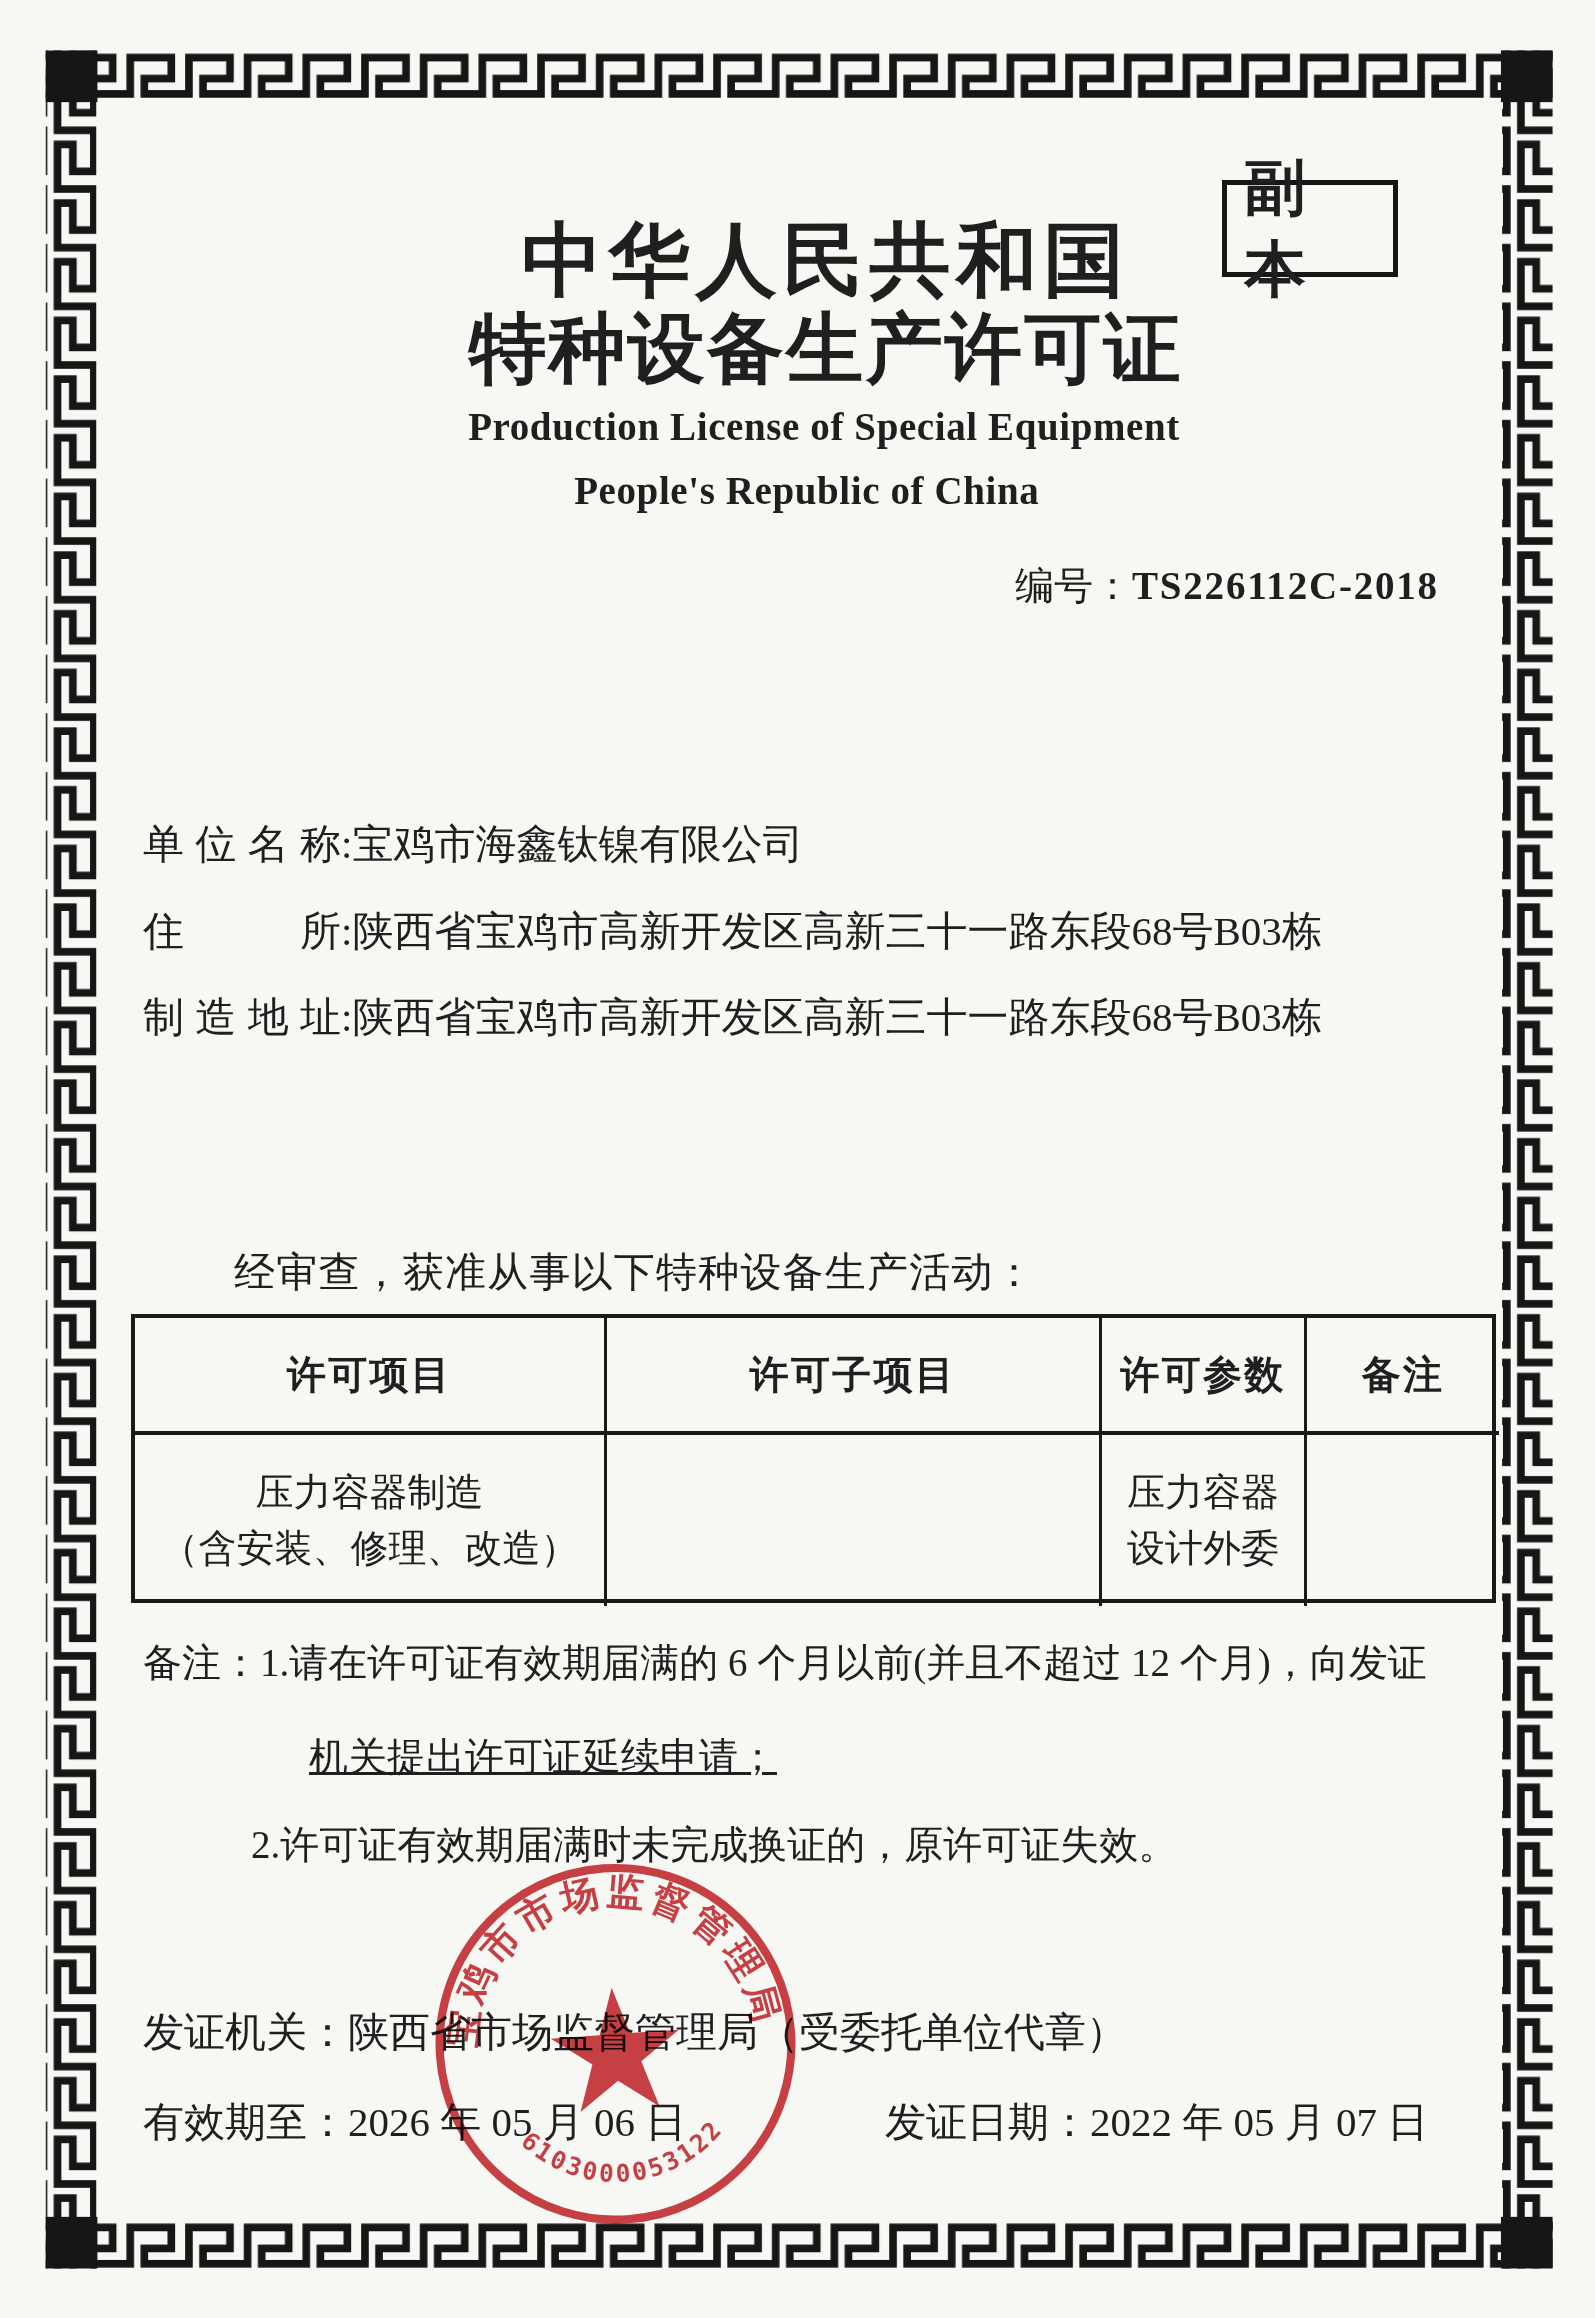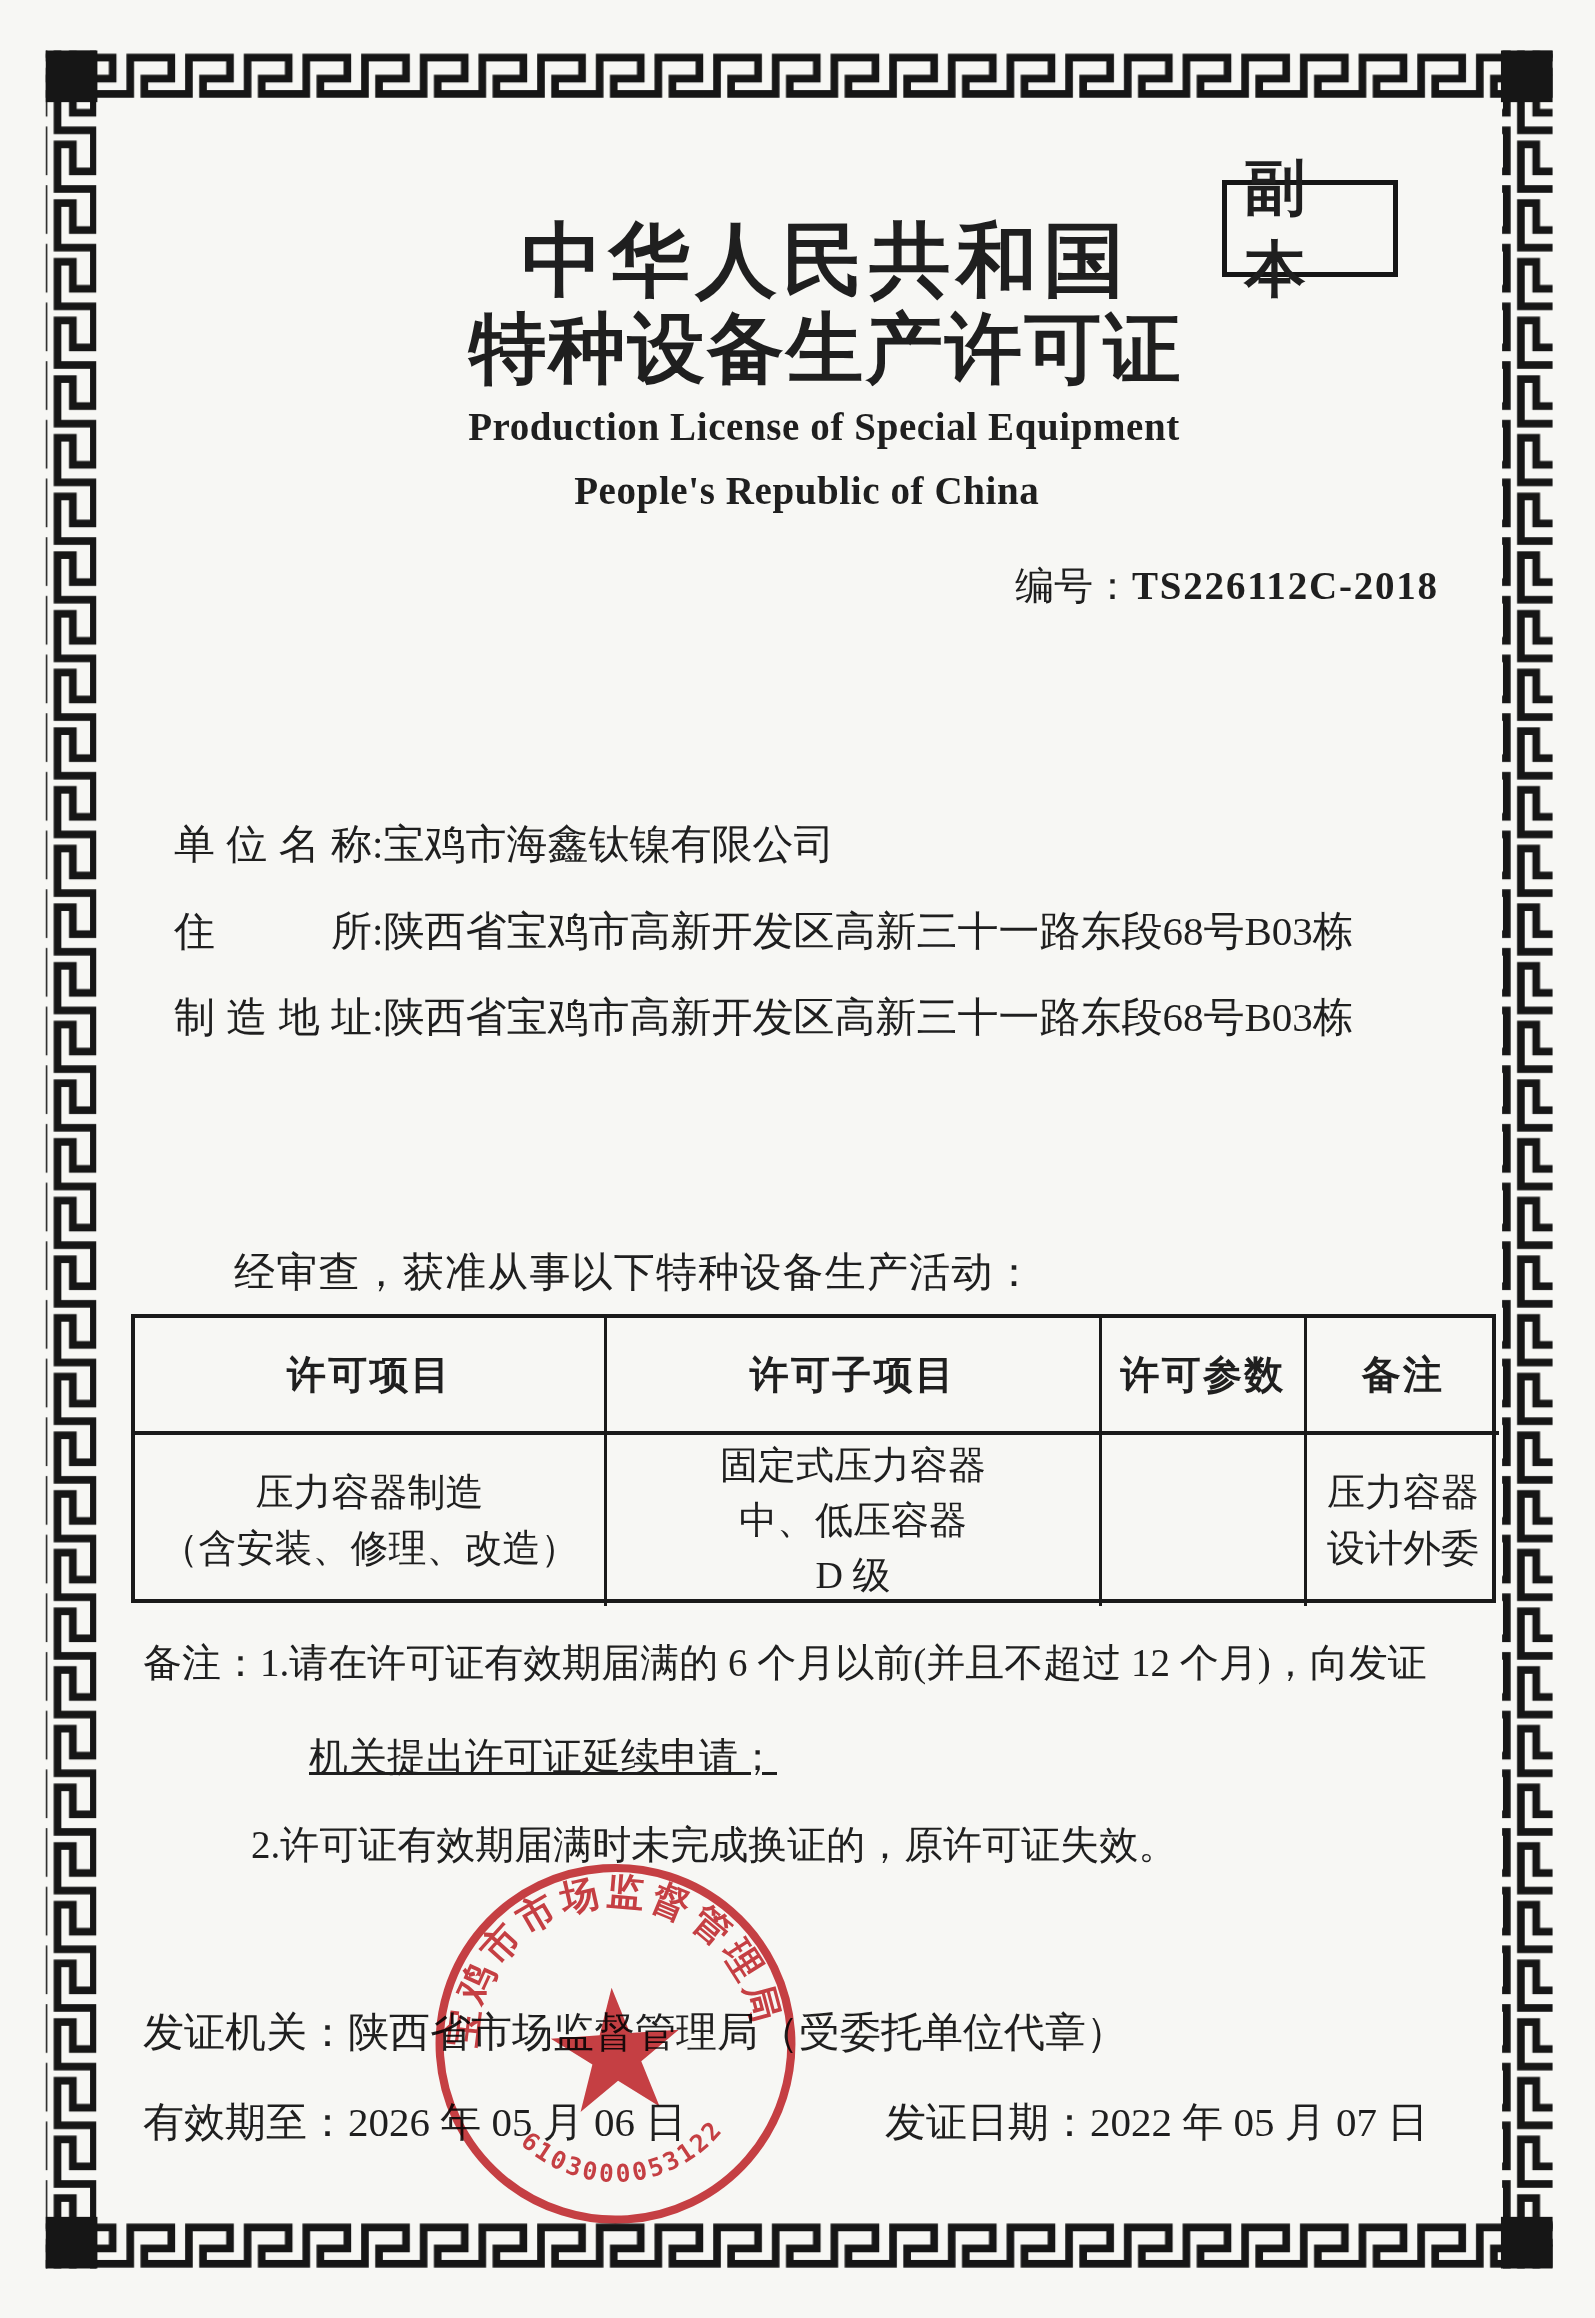--- a/index.html
+++ b/index.html
@@ -28,21 +28,21 @@
   .title-zh-2{top:298px;font-size:77px;font-weight:700;letter-spacing:2.3px;margin-left:28px;}
   .title-en-1{top:404px;font-size:39px;font-weight:700;letter-spacing:0.6px;margin-left:26px;}
   .title-en-2{top:468px;font-size:39px;font-weight:700;letter-spacing:0.6px;margin-left:8.8px;}
 
   
   .license-no{left:1015px;top:559px;font-size:39px;white-space:nowrap;}
   .license-no .num{font-weight:600;letter-spacing:1.8px;}
 
   
   .info-line{left:143px;font-size:41px;white-space:nowrap;}
-  .info-label{display:inline-block;width:198px;text-align:justify;text-align-last:justify;margin-left:31px;}
+  .info-label{display:inline-block;width:198px;text-align:justify;text-align-last:justify;}
   .il-1{top:817px;} .il-2{top:904px;} .il-3{top:990px;}
 
   
   .approval-intro{left:234px;top:1245px;font-size:41px;letter-spacing:1.2px;}
 
   
   .lic-table{
     left:131px;top:1314px;width:1365px;height:289px;
     display:grid;grid-template-columns:472px 495px 205px 192px;grid-template-rows:117px 171px;
     border:4.1px solid #1a1a1a;box-sizing:border-box;
@@ -124,25 +124,20 @@
   <div class="abs lic-table">
     <div class="cell th">许可项目</div>
     <div class="cell th">许可子项目</div>
     <div class="cell th">许可参数</div>
     <div class="cell th">备注</div>
 
     <div class="cell last-row">
       <div class="hline">压力容器制造</div>
       <div class="hline">（含安装、修理、改造）</div>
     </div>
-    <div class="cell last-row">
-      <div class="hline">固定式压力容器</div>
-      <div class="hline">中、低压容器</div>
-      <div class="hline">D 级</div>
-    </div>
     <div class="cell last-row"></div>
     <div class="cell last-row">
       <div class="hline">压力容器</div>
       <div class="hline">设计外委</div>
     </div>
   </div>
 
   <div class="abs note note-1">
     <span>备注：</span><span>1.请在许可证有效期届满的 6 个月以前(并且不超过 12 个月)，向发证</span>
   </div>

